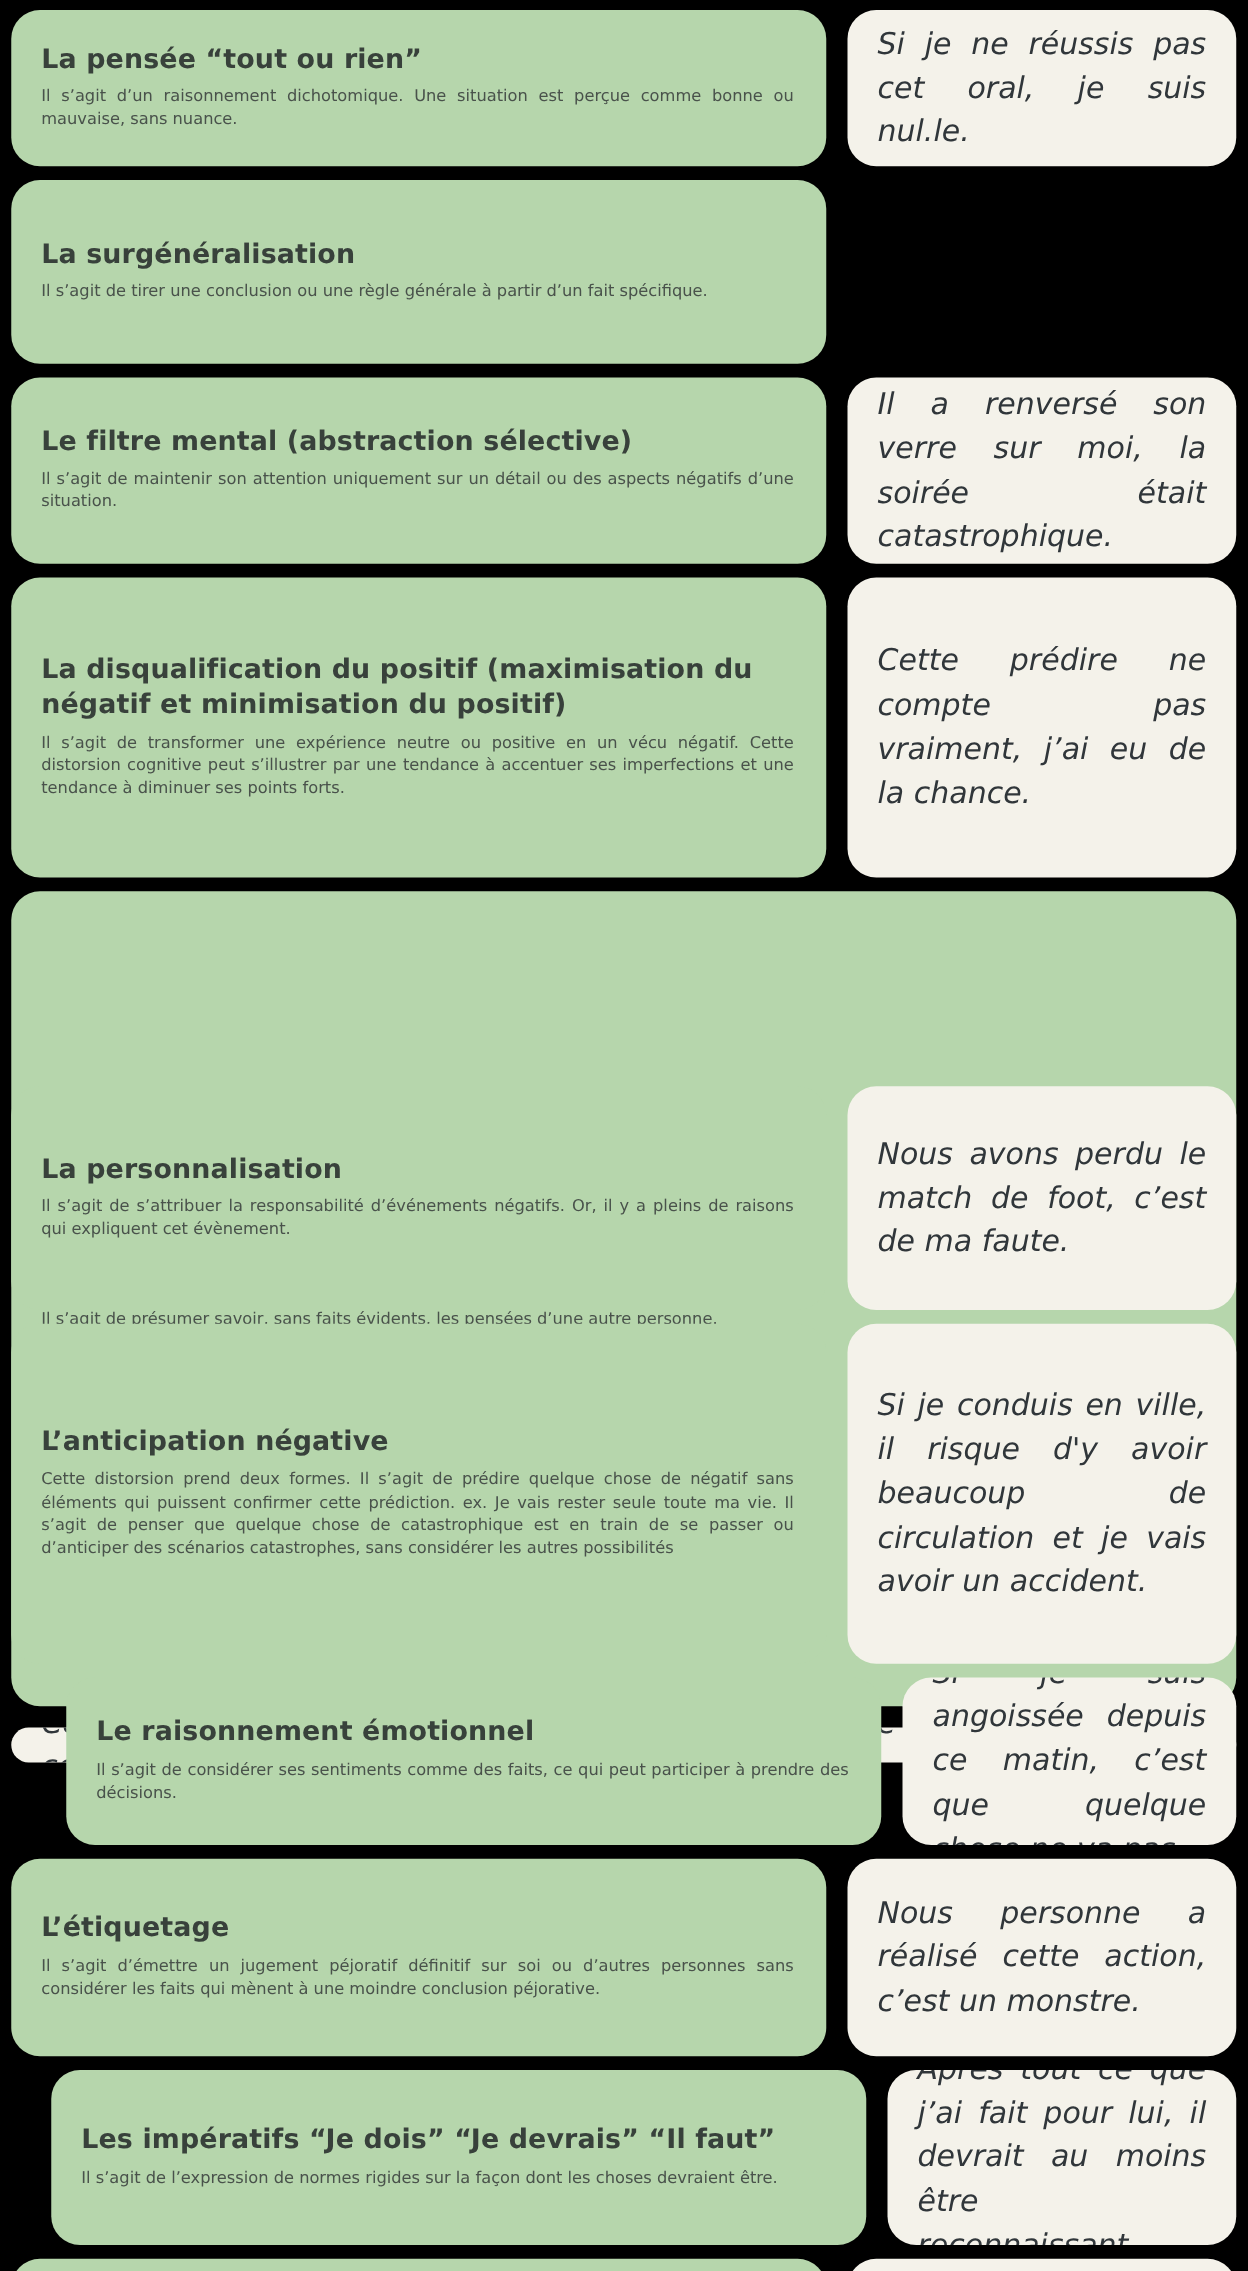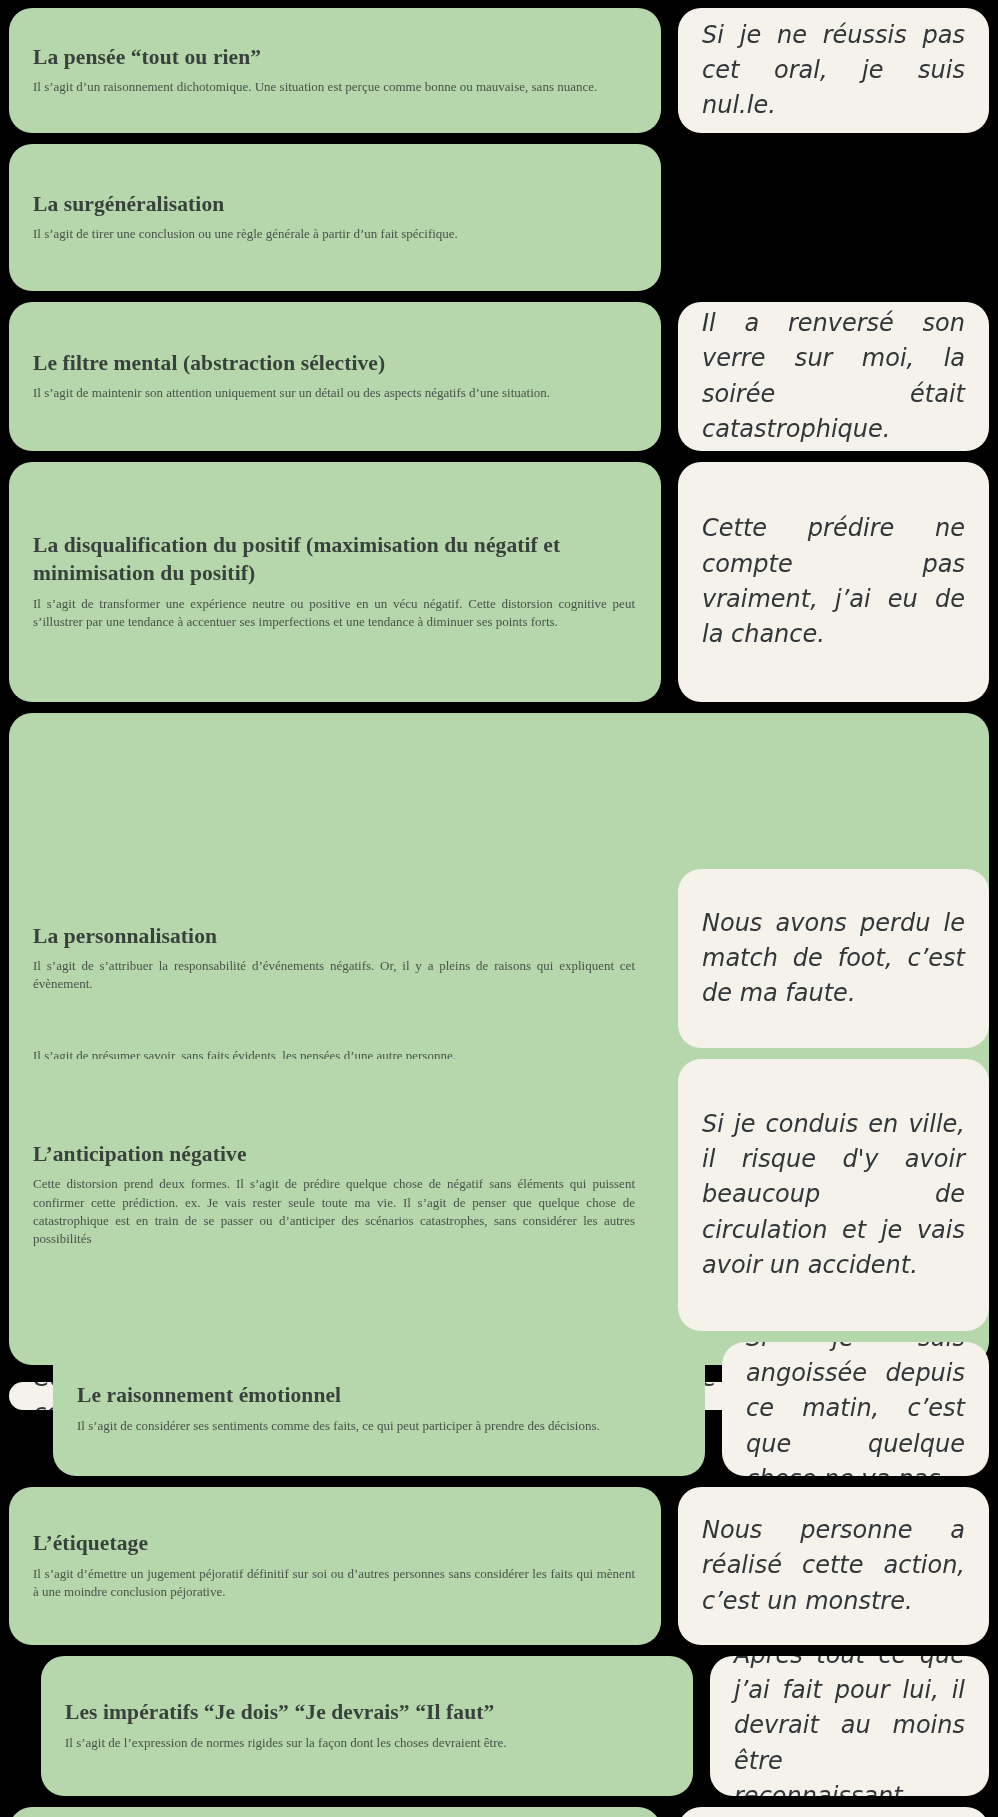--- a/index.html
+++ b/index.html
@@ -33,21 +33,20 @@
     border-radius: 23px;
     overflow: hidden;
     display: flex;
     flex-direction: column;
     justify-content: center;
   }
   .card-green {
     flex: 0 0 652px;
     background: #b6d6ac;
     padding: 16px 26px 18px 24px;
-    font-family: Liberation Serif, serif;
   }
   .card-cream {
     flex: 1 1 auto;
     background: #f4f2ea;
     padding: 14px 24px;
   }
   .title {
     color: #38413b;
     font-size: 21.5px;
     font-weight: 700;

